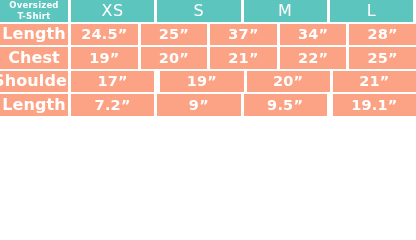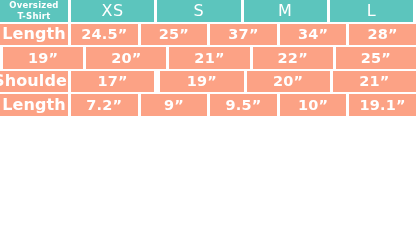--- a/index.html
+++ b/index.html
@@ -116,20 +116,21 @@
     <div class="cell size-col">37”</div>
     <div class="col-gap"></div>
     <div class="cell size-col">34”</div>
     <div class="col-gap"></div>
     <div class="cell size-col">28”</div>
   </div>
 
   <div class="row-gap"></div>
 
   <div class="chart-row data-row">
+    <div class="cell label-col">Chest</div>
     <div class="col-gap"></div>
     <div class="cell size-col">19”</div>
     <div class="col-gap"></div>
     <div class="cell size-col">20”</div>
     <div class="col-gap"></div>
     <div class="cell size-col">21”</div>
     <div class="col-gap"></div>
     <div class="cell size-col">22”</div>
     <div class="col-gap"></div>
     <div class="cell size-col">25”</div>
@@ -154,18 +155,17 @@
 
   <div class="chart-row data-row">
     <div class="cell label-col">Length</div>
     <div class="col-gap"></div>
     <div class="cell size-col">7.2”</div>
     <div class="col-gap"></div>
     <div class="cell size-col">9”</div>
     <div class="col-gap"></div>
     <div class="cell size-col">9.5”</div>
     <div class="col-gap"></div>
-    <div class="cell size-col">10”</div>
     <div class="col-gap"></div>
     <div class="cell size-col">19.1”</div>
   </div>
 
 </div>
 
 </body></html>

